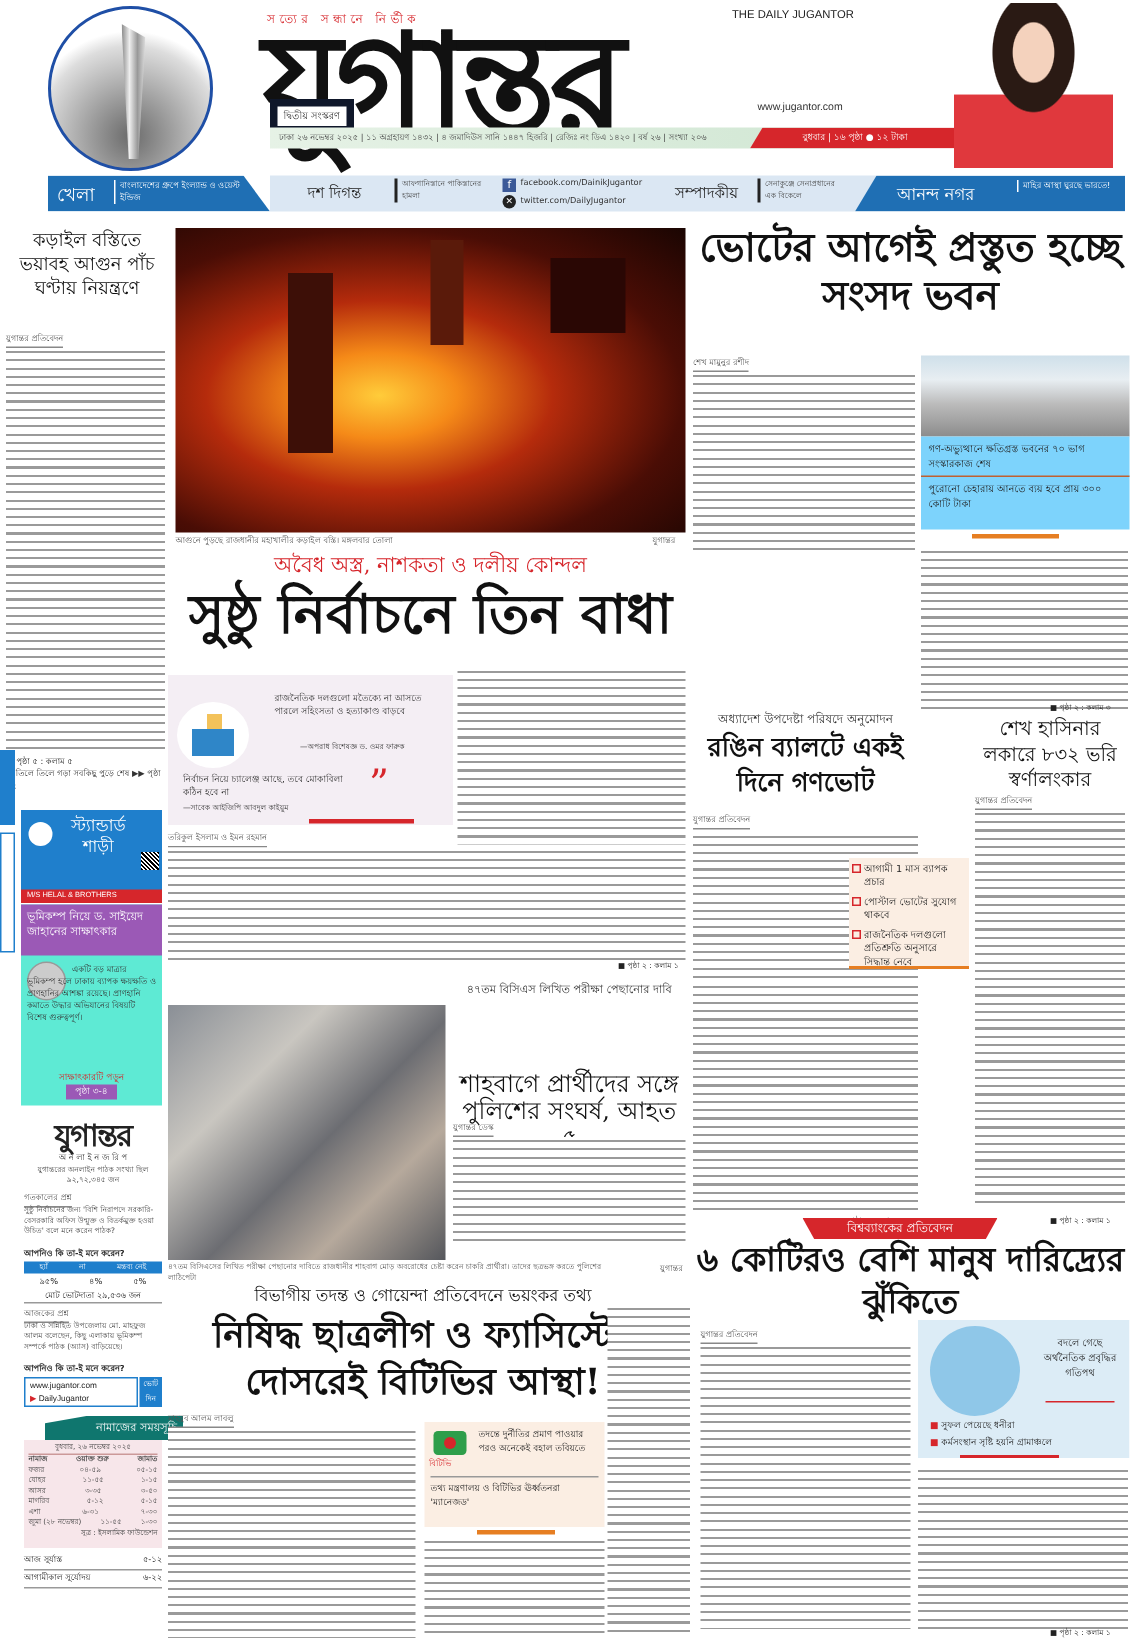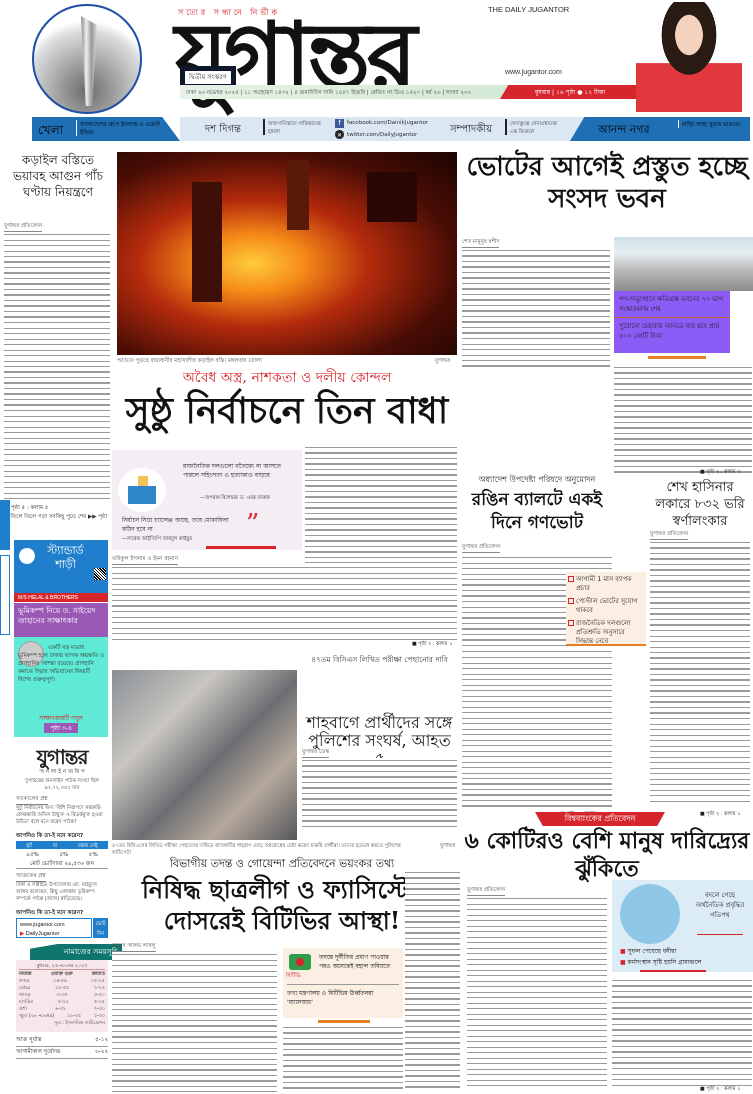--- a/index.html
+++ b/index.html
@@ -8,36 +8,36 @@
 .lines{background:repeating-linear-gradient(#fff 0,#fff 2px,#9a9a9a 2px,#9a9a9a 3.4px,#fff 3.4px,#fff 5.5px)}
 .byline{font-size:5.5px;color:#555;border-bottom:1px solid #888;display:inline-block;padding-bottom:1px}
 .hl{font-family:"DejaVu Serif",serif;color:#111;text-align:center;line-height:1.05}
 .trophy{left:32px;top:4px;width:110px;height:110px;border-radius:50%;border:2px solid #1f4fa6;background:radial-gradient(circle at 50% 80%,#6b6b6b 0,#9a9a9a 25%,#ddd 60%,#fff 70%);overflow:hidden}
 .trophy .cup{position:absolute;left:47px;top:10px;width:16px;height:90px;background:linear-gradient(90deg,#888,#eee,#999,#ddd);clip-path:polygon(0 0,100% 10%,70% 100%,30% 100%)}
 .masthead-word{left:175px;top:6px;font-family:"DejaVu Serif",serif;font-weight:bold;font-size:92px;letter-spacing:-4px;color:#111;line-height:1}
 .dateline{left:180px;top:85px;width:420px;height:14px;background:linear-gradient(90deg,#e6f2e6,#cfe6d2);font-size:5.5px;line-height:14px;color:#444;padding-left:6px}
 .price{left:500px;top:85px;width:140px;height:14px;background:#d6262b;color:#fff;font-size:6px;line-height:14px;text-align:center;clip-path:polygon(6% 0,100% 0,100% 100%,0 100%)}
 .model{left:636px;top:2px;width:106px;height:110px;background:radial-gradient(ellipse at 50% 30%,#f4d2bd 0 18%,#2a1a14 19% 36%,transparent 37%),linear-gradient(180deg,#fff 0 55%,#e0383d 56%);border-radius:0}
 .strip{top:117px;height:24px}
-.strip-blue{background:#1f6fb4;color:#000000}
+.strip-blue{background:#1f6fb4;color:#ffffff}
 .strip-light{background:#dbe7f3}
 .photo-fire{left:117px;top:152px;width:340px;height:203px;background:radial-gradient(ellipse at 40% 55%,#ffcc3a 0,#f58a18 18%,#b52b0c 40%,#4a0d05 70%,#1a0502 100%)}
 .photo-fire .bldg{position:absolute;background:#2b0a05}
 .cap{font-size:5.5px;color:#555}
 .pullquote{left:112px;top:450px;width:190px;height:100px;background:#f4eef4}
 .ballot{left:118px;top:468px;width:48px;height:44px;border-radius:50%;background:#fff}
 .ballot .box{position:absolute;left:10px;top:18px;width:28px;height:18px;background:#2f86c8}
 .ballot .paper{position:absolute;left:20px;top:8px;width:10px;height:12px;background:#f3c25a}
 .redbar{background:#d6262b}
 .photo-clash{left:112px;top:670px;width:185px;height:170px;background:linear-gradient(135deg,#8a8f96,#c9c6c0 30%,#6c6d72 55%,#b6a99c 75%,#55575c)}
 .side-box-purple{left:3px;top:603px;width:105px;height:134px;background:#5eead4}
 .side-box-purple .head{background:#9b59b6;color:#fff;font-size:7.5px;line-height:10px;padding:3px 4px;height:34px}
 .saree{left:3px;top:540px;width:105px;height:62px;background:#1f7fcc}
 .parliament{left:614px;top:237px;width:140px;height:54px;background:linear-gradient(180deg,#cfe0ea 0,#e8eef2 30%,#bbb 60%,#8c8c8c 100%)}
-.infobox-blue{left:614px;top:291px;width:116px;height:62px;background:#8b5cf6}
+.infobox-blue{left:614px;top:291px;width:140px;height:62px;background:#7dd3fc}
 .bullets-box{left:564px;top:572px;width:80px;height:72px;background:#fbeee3}
 .btv-box{left:283px;top:948px;width:120px;height:70px;background:#fbeee3}
 .family{left:612px;top:880px;width:141px;height:92px;background:#dcecf6}
 .family .circle{position:absolute;left:8px;top:4px;width:60px;height:60px;border-radius:50%;background:#8fc7e8}
 .sideline{background:#1f7fcc;color:#fff}
 </style>
 </head>
 <body>
 
 <div class="abs trophy">

